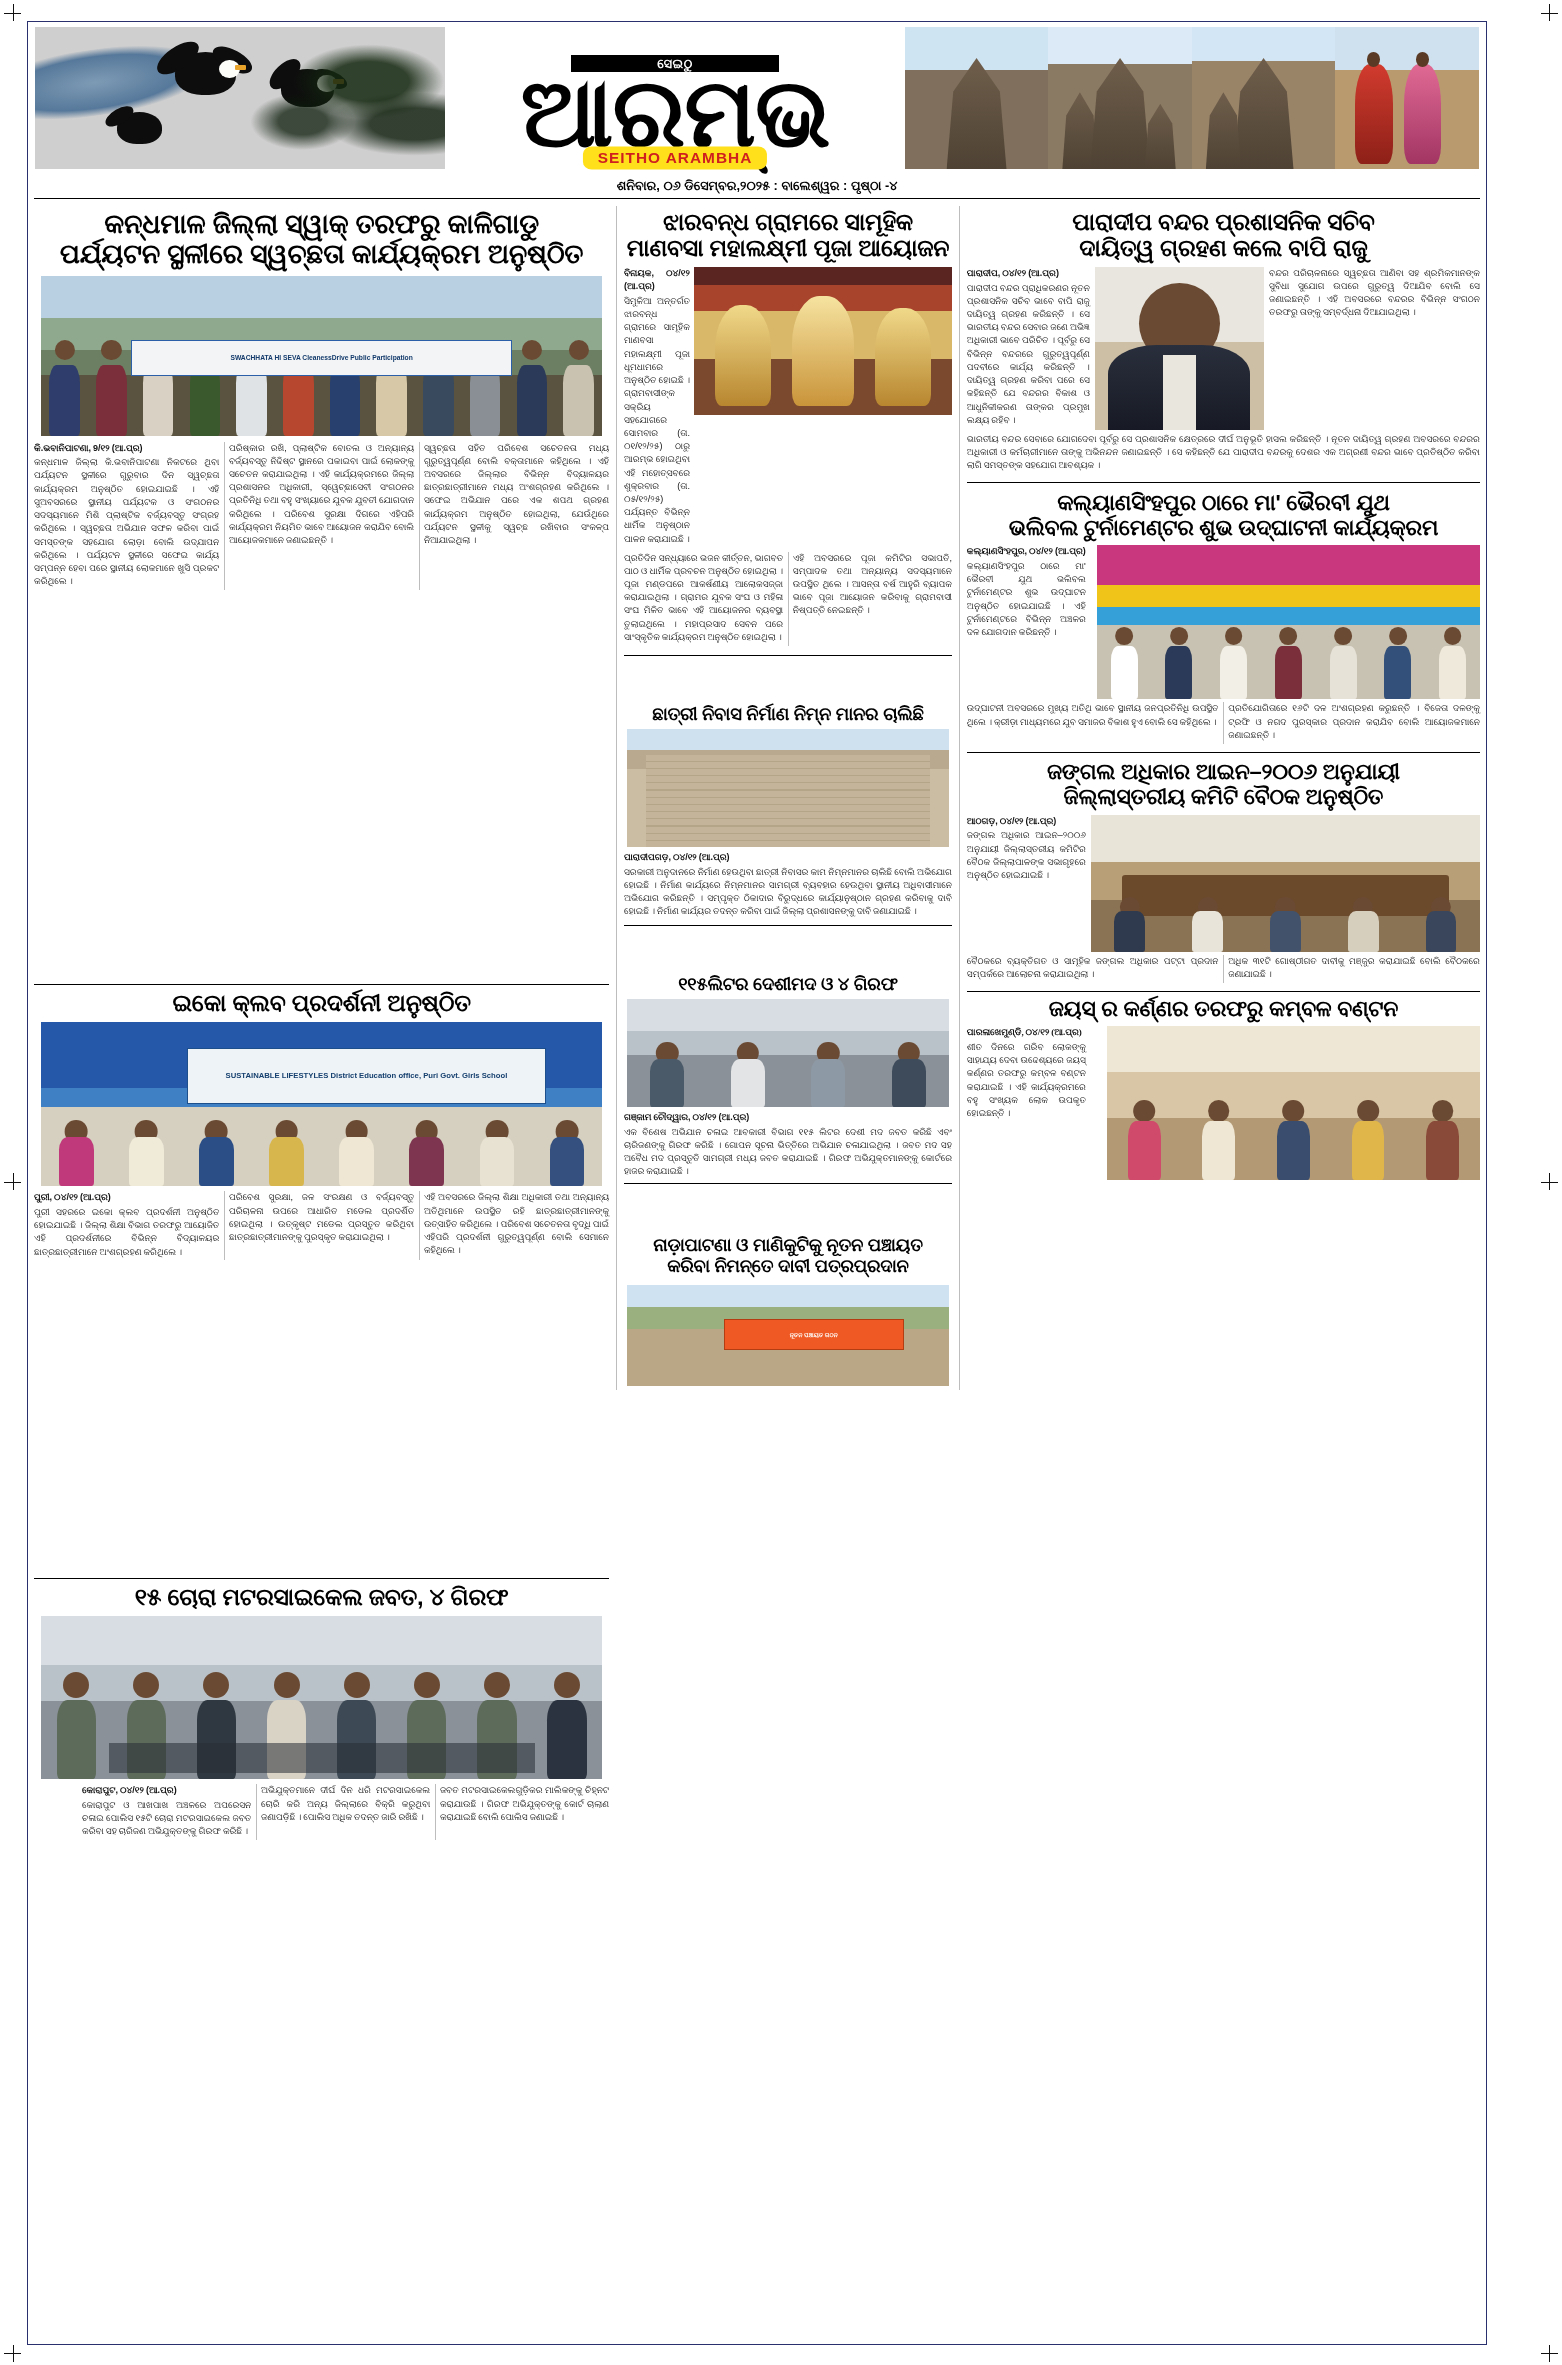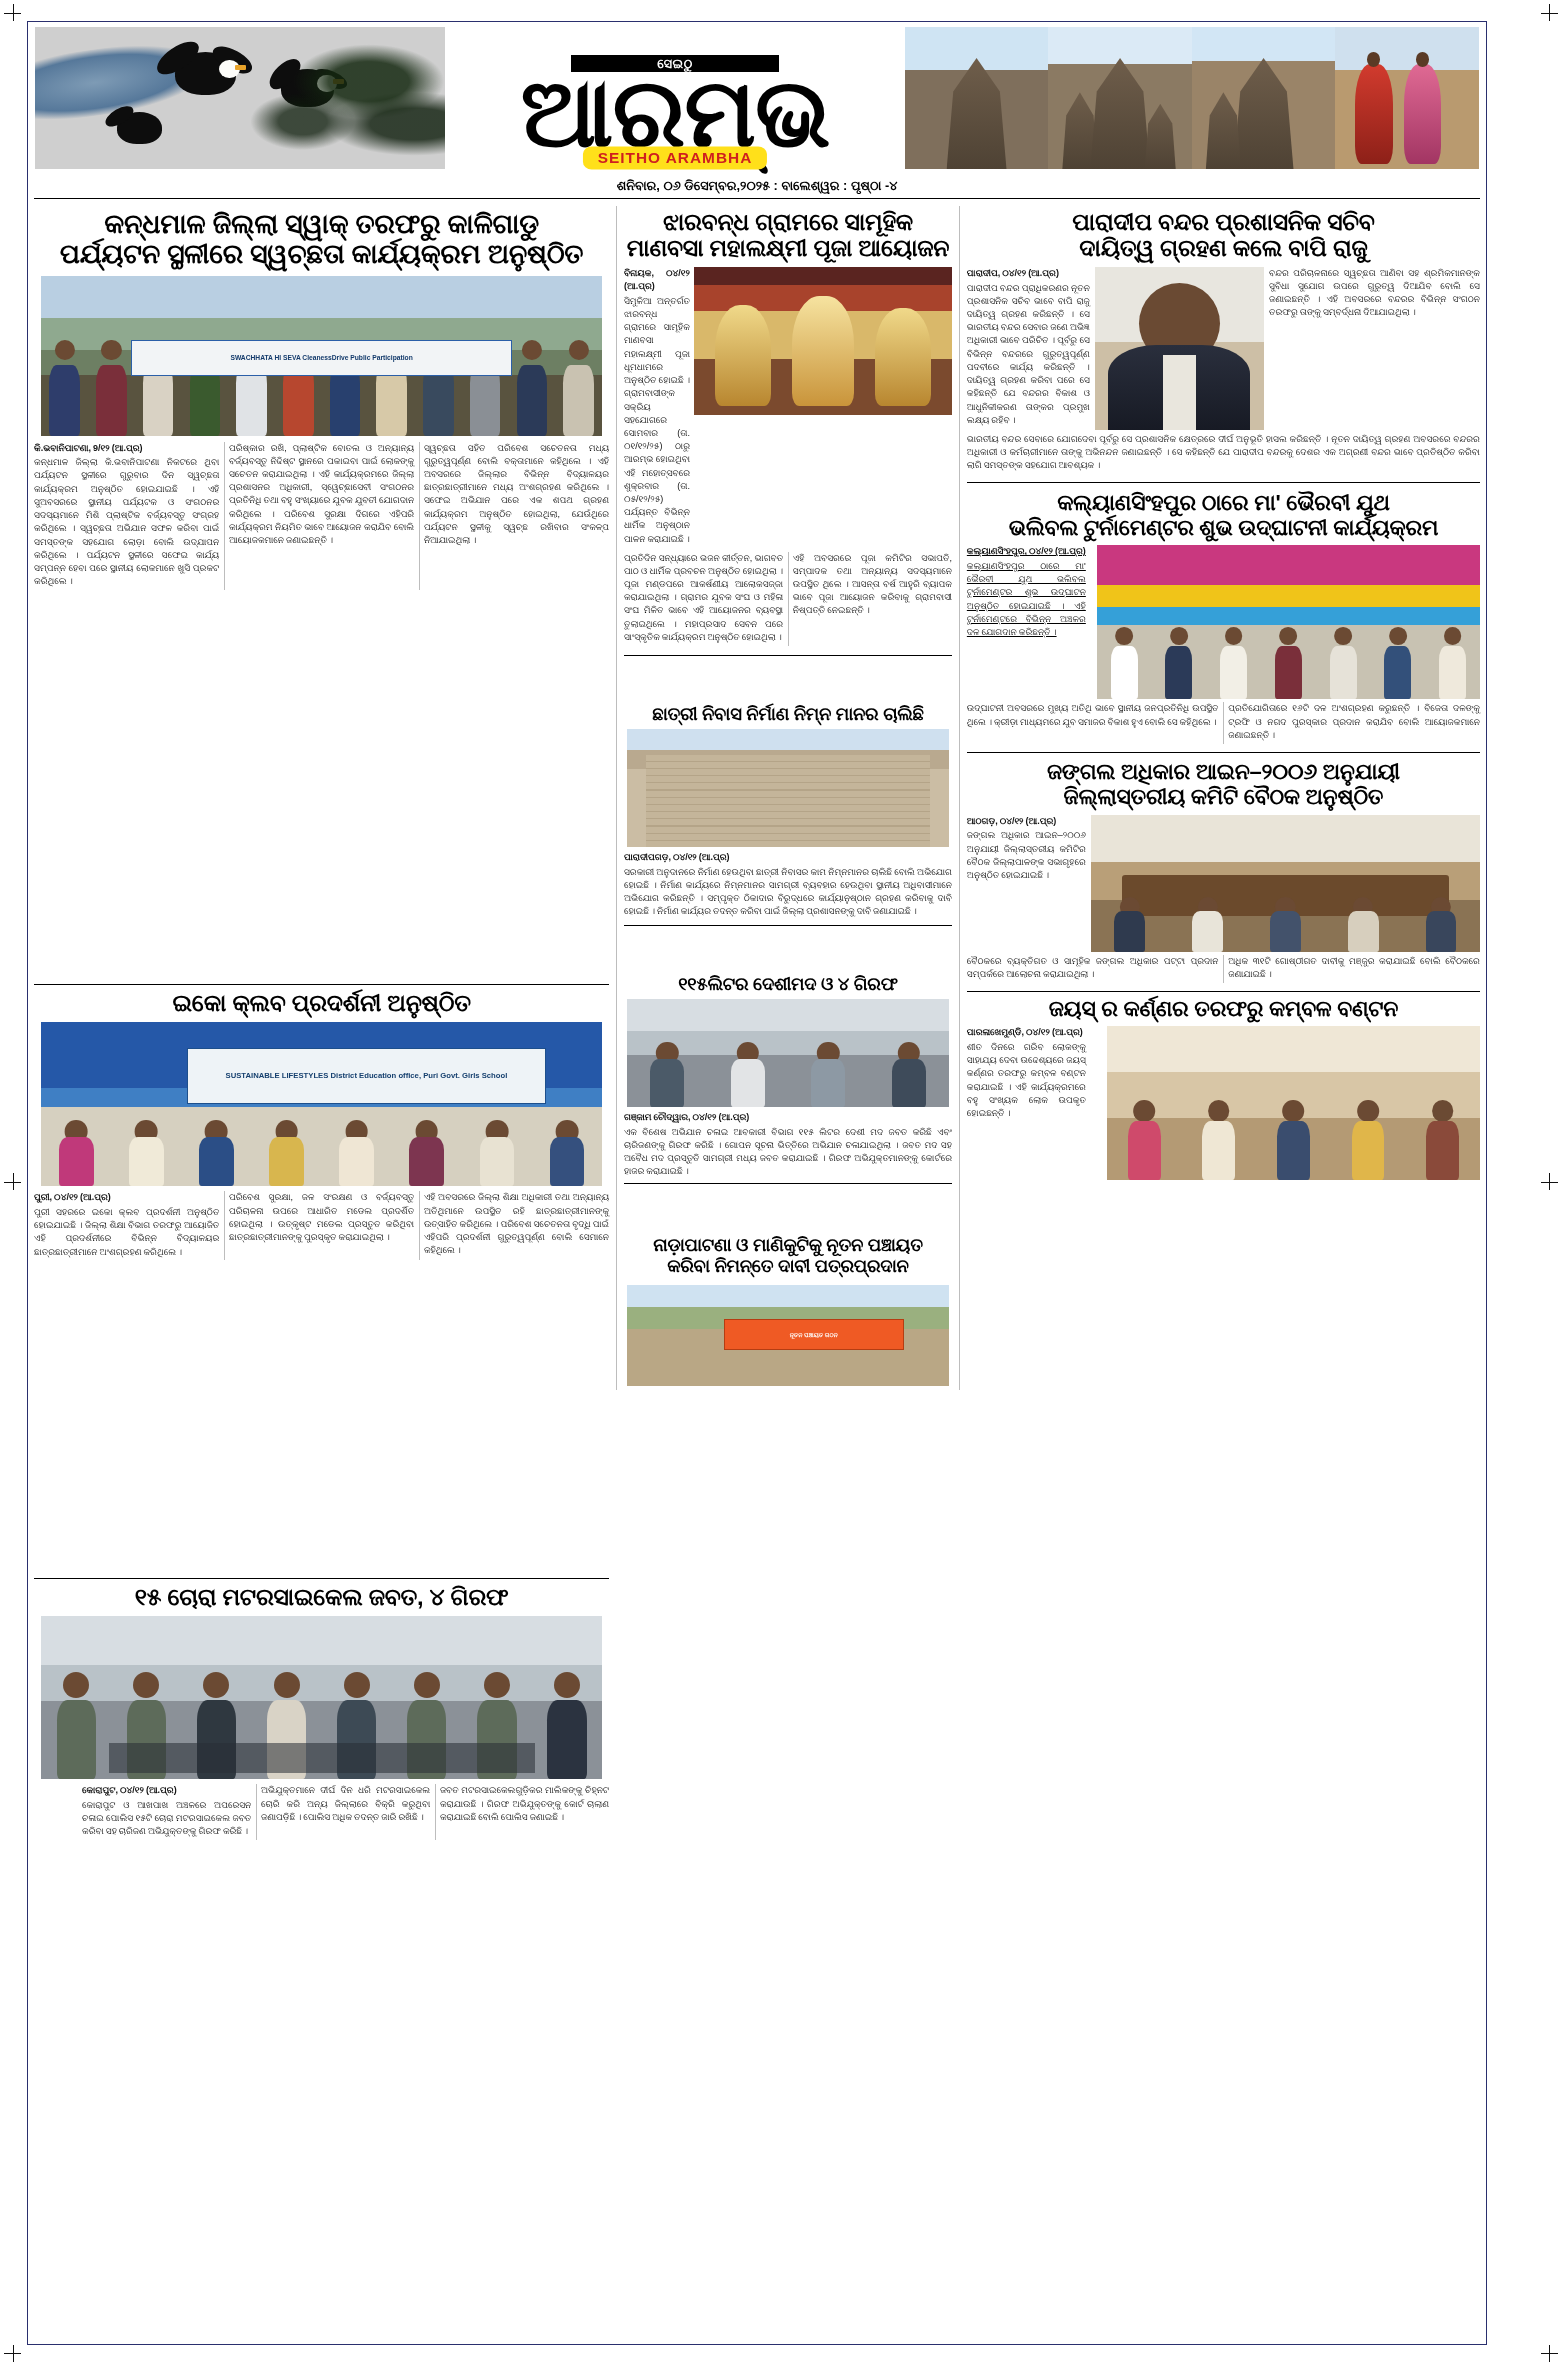--- a/index.html
+++ b/index.html
@@ -429,21 +429,21 @@
         <div style="flex:1">
             <p>ଭାରତୀୟ ବନ୍ଦର ସେବାରେ ଯୋଗଦେବା ପୂର୍ବରୁ ସେ ପ୍ରଶାସନିକ କ୍ଷେତ୍ରରେ ଦୀର୍ଘ ଅନୁଭୂତି ହାସଲ କରିଛନ୍ତି । ନୂତନ ଦାୟିତ୍ୱ ଗ୍ରହଣ ଅବସରରେ ବନ୍ଦରର ଅଧିକାରୀ ଓ କର୍ମଚାରୀମାନେ ତାଙ୍କୁ ଅଭିନନ୍ଦନ ଜଣାଇଛନ୍ତି । ସେ କହିଛନ୍ତି ଯେ ପାରାଦୀପ ବନ୍ଦରକୁ ଦେଶର ଏକ ଅଗ୍ରଣୀ ବନ୍ଦର ଭାବେ ପ୍ରତିଷ୍ଠିତ କରିବା ଲାଗି ସମସ୍ତଙ୍କ ସହଯୋଗ ଆବଶ୍ୟକ ।</p>
           </div>
       </div>
 
       <div class="sub-sep" style="margin-top:8.2px;"></div>
       <div class="hl h3 twoline-hl">
         <div>କଲ୍ୟାଣସିଂହପୁର ଠାରେ ମା' ଭୈରବୀ ଯୁଥ</div>
         <div>ଭଲିବଲ ଟୁର୍ନାମେଣ୍ଟର ଶୁଭ ଉଦ୍‌ଘାଟନୀ କାର୍ଯ୍ୟକ୍ରମ</div>
       </div>
-      <div style="display:flex;gap:11px;text-decoration:underline;">
+      <div style="display:flex;gap:11px;">
         <div style="width:119px;" class="odia-body">
           <p><b>କଲ୍ୟାଣସିଂହପୁର, ୦୪/୧୨ (ଆ.ପ୍ର)</b></p>
           <p>କଲ୍ୟାଣସିଂହପୁର ଠାରେ ମା' ଭୈରବୀ ଯୁଥ ଭଲିବଲ ଟୁର୍ନାମେଣ୍ଟର ଶୁଭ ଉଦ୍‌ଘାଟନ ଅନୁଷ୍ଠିତ ହୋଇଯାଇଛି । ଏହି ଟୁର୍ନାମେଣ୍ଟରେ ବିଭିନ୍ନ ଅଞ୍ଚଳର ଦଳ ଯୋଗଦାନ କରିଛନ୍ତି ।</p>
         </div>
         <div class="photo photo-grad-stage" style="flex:1;height:154px;background:linear-gradient(#c9387f 0 26%, #f0c419 26% 40%, #35a0d8 40% 52%, #c8c2b2 52% 100%);">
           <div class="people" style="height:56%">
             <div class="person" style="width:8%">
                 <span class="hd"></span>
                 <span class="bd" style="background:#fff"></span>
               </div>
@@ -525,21 +525,21 @@
             <p>ବୈଠକରେ ବ୍ୟକ୍ତିଗତ ଓ ସାମୂହିକ ଜଙ୍ଗଲ ଅଧିକାର ପଟ୍ଟା ପ୍ରଦାନ ସମ୍ପର୍କରେ ଆଲୋଚନା କରାଯାଇଥିଲା ।</p>
           </div>
         <div class="col-sep"></div>
         <div style="flex:1">
             <p>ଅଧିକ ୩୧ଟି ଗୋଷ୍ଠୀଗତ ଦାବୀକୁ ମଞ୍ଜୁର କରାଯାଇଛି ବୋଲି ବୈଠକରେ ଜଣାଯାଇଛି ।</p>
           </div>
       </div>
 
       <div class="sub-sep" style="margin-top:8.2px;"></div>
       <div class="hl h3">ଜୟସ୍ ର କର୍ଣ୍ଣର ତରଫରୁ କମ୍ବଳ ବଣ୍ଟନ</div>
-      <div style="display:flex;gap:21px;margin-top:5.1px;">
+      <div style="display:flex;gap:21px;margin-top:5.1px;font-family:Liberation Serif, serif;">
         <div style="width:119px;" class="odia-body">
           <p><b>ପାରଳାଖେମୁଣ୍ଡି, ୦୪/୧୨ (ଆ.ପ୍ର)</b></p>
           <p>ଶୀତ ଦିନରେ ଗରିବ ଲୋକଙ୍କୁ ସାହାଯ୍ୟ ଦେବା ଉଦ୍ଦେଶ୍ୟରେ ଜୟସ୍ କର୍ଣ୍ଣର ତରଫରୁ କମ୍ବଳ ବଣ୍ଟନ କରାଯାଇଛି । ଏହି କାର୍ଯ୍ୟକ୍ରମରେ ବହୁ ସଂଖ୍ୟକ ଲୋକ ଉପକୃତ ହୋଇଛନ୍ତି ।</p>
         </div>
         <div class="photo photo-grad-dist" style="flex:1;height:154px;">
           <div class="people" style="height:62%">
             <div class="person" style="width:10%">
                 <span class="hd"></span>
                 <span class="bd" style="background:#cf4a6b"></span>
               </div>

